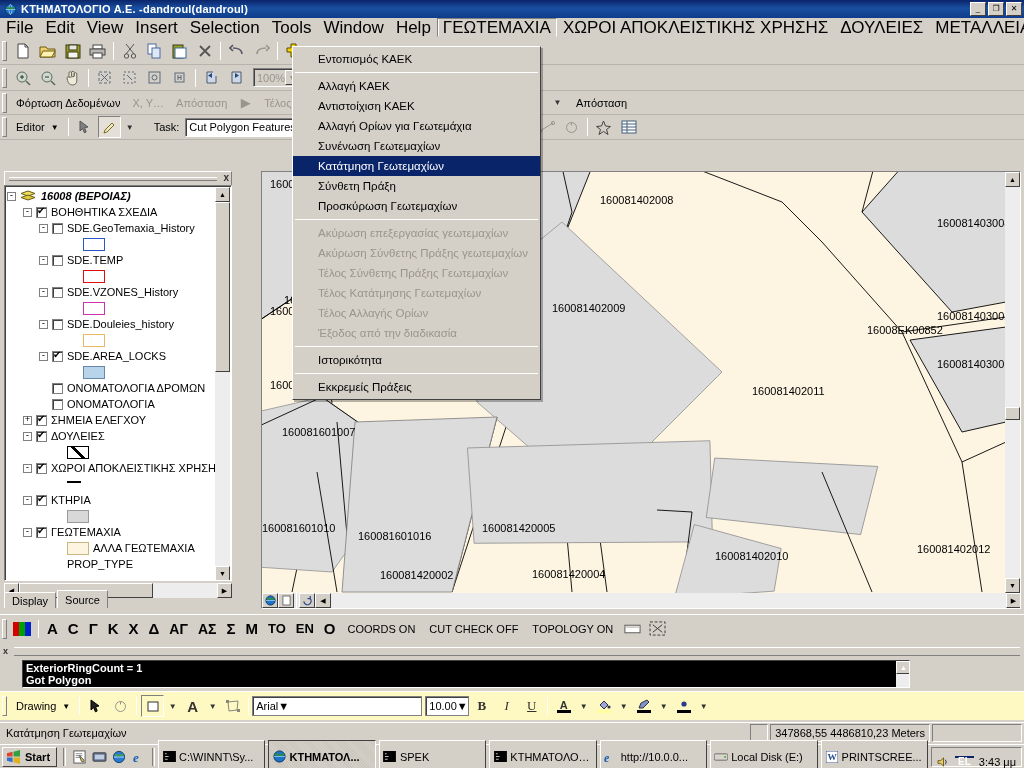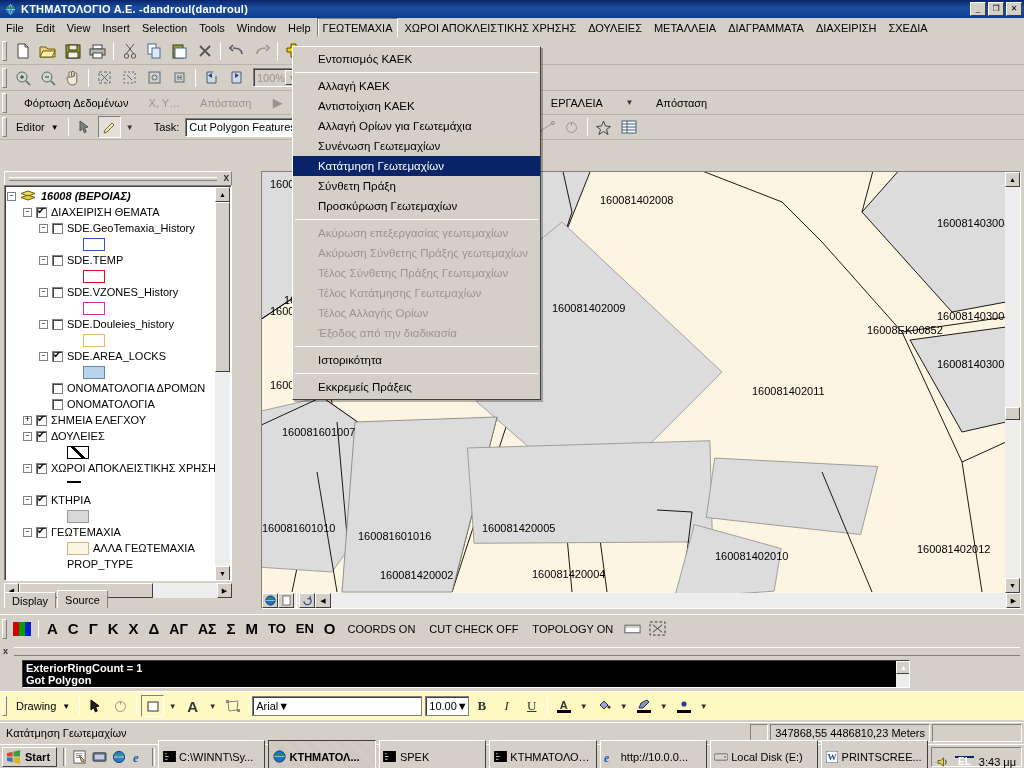--- a/index.html
+++ b/index.html
@@ -40,21 +40,21 @@
 
   
   .menubar {
     height: 20px; background: #d4d0c8;
     display: flex; align-items: stretch;
     border-bottom: 1px solid #d4d0c8;
     position: relative; z-index: 60;
   }
   .menubar .mi {
     padding: 0 6px; display: flex; align-items: center;
-    font-size: 11px; color: #000; white-space: nowrap; cursor: default;
+    font-size: 17px; color: #000; white-space: nowrap; cursor: default;
   }
   .menubar .mi.open {
     background: #d4d0c8;
     border: 1px solid #808080; border-right-color:#fff; border-bottom-color:#d4d0c8;
     border-top-color:#808080; border-left-color:#808080;
     box-shadow: inset 1px 0 0 #fff;
     padding: 0 5px;
   }
 
   
@@ -480,21 +480,21 @@
           <path d="M3 2h9v11H3z" fill="#ccd8e8" stroke="#4a5a6a"></path>
           <path d="M6 3l4 2.5L6 8z" fill="#2a4a7a"></path>
         </svg>
     </span>
     <span class="combo dim" style="width:48px;margin-left:4px;">
       <span>100%</span>
       <span class="arrowbox">▼</span>
     </span>
   </div>
 
-  <div class="tb-row" style="height:24px;gap:8px;">
+  <div class="tb-row" style="height:24px;">
     <span class="grip"></span>
     <span class="tlabel">Φόρτωση Δεδομένων</span>
     <span class="tlabel dim">X, Y…</span>
     <span class="tlabel dim">Απόσταση</span>
     <span class="tbtn" style="color:#9a958c;">▶</span>
     <span class="tlabel dim">Τέλος Σχεδίασης</span>
     <span class="tlabel dim">Γωνία</span>
     <span class="tlabel dim">Διαφορά Χ, Υ…</span>
     <span class="tlabel">ΕΡΓΑΛΕΙΑ</span>
     <span class="tbtn" style="font-size:8px;">▼</span>
@@ -574,21 +574,21 @@
               <svg width="16" height="12" viewBox="0 0 16 12">
                 <path d="M8 1l7 2.5L8 6 1 3.5z" fill="#f0e060" stroke="#6a5a10"></path>
                 <path d="M8 5l7 2.5L8 10 1 7.5z" fill="#e0cc40" stroke="#6a5a10"></path>
               </svg>
             </span>
             <span class="layerlabel" style="margin-left: 0px; font-weight: bold; font-style: italic;">16008 (ΒΕΡΟΙΑΣ)</span>
           </div>
           <div class="trow" style="padding-left: 16px;">
             <span class="exp">-</span>
             <span class="chk on"></span>
-            <span class="layerlabel" style="margin-left: 0px;">ΔΙΑΧΕΙΡΙΣΗ ΘΕΜΑΤΑ</span>
+            <span class="layerlabel" style="margin-left: 0px;">ΒΟΗΘΗΤΙΚΑ ΣΧΕΔΙΑ</span>
           </div>
           <div class="trow" style="padding-left: 32px;">
             <span class="exp">-</span>
             <span class="chk"></span>
             <span class="layerlabel" style="margin-left: 0px;">SDE.GeoTemaxia_History</span>
           </div>
           <div class="trow" style="padding-left: 48px;">
             <span class="exp blank"></span>
             <span style="width: 15px; flex: 0 0 auto;"></span>
             <span class="swatch" style="background: rgb(255, 255, 255); border-color: rgb(42, 86, 198);"></span>

